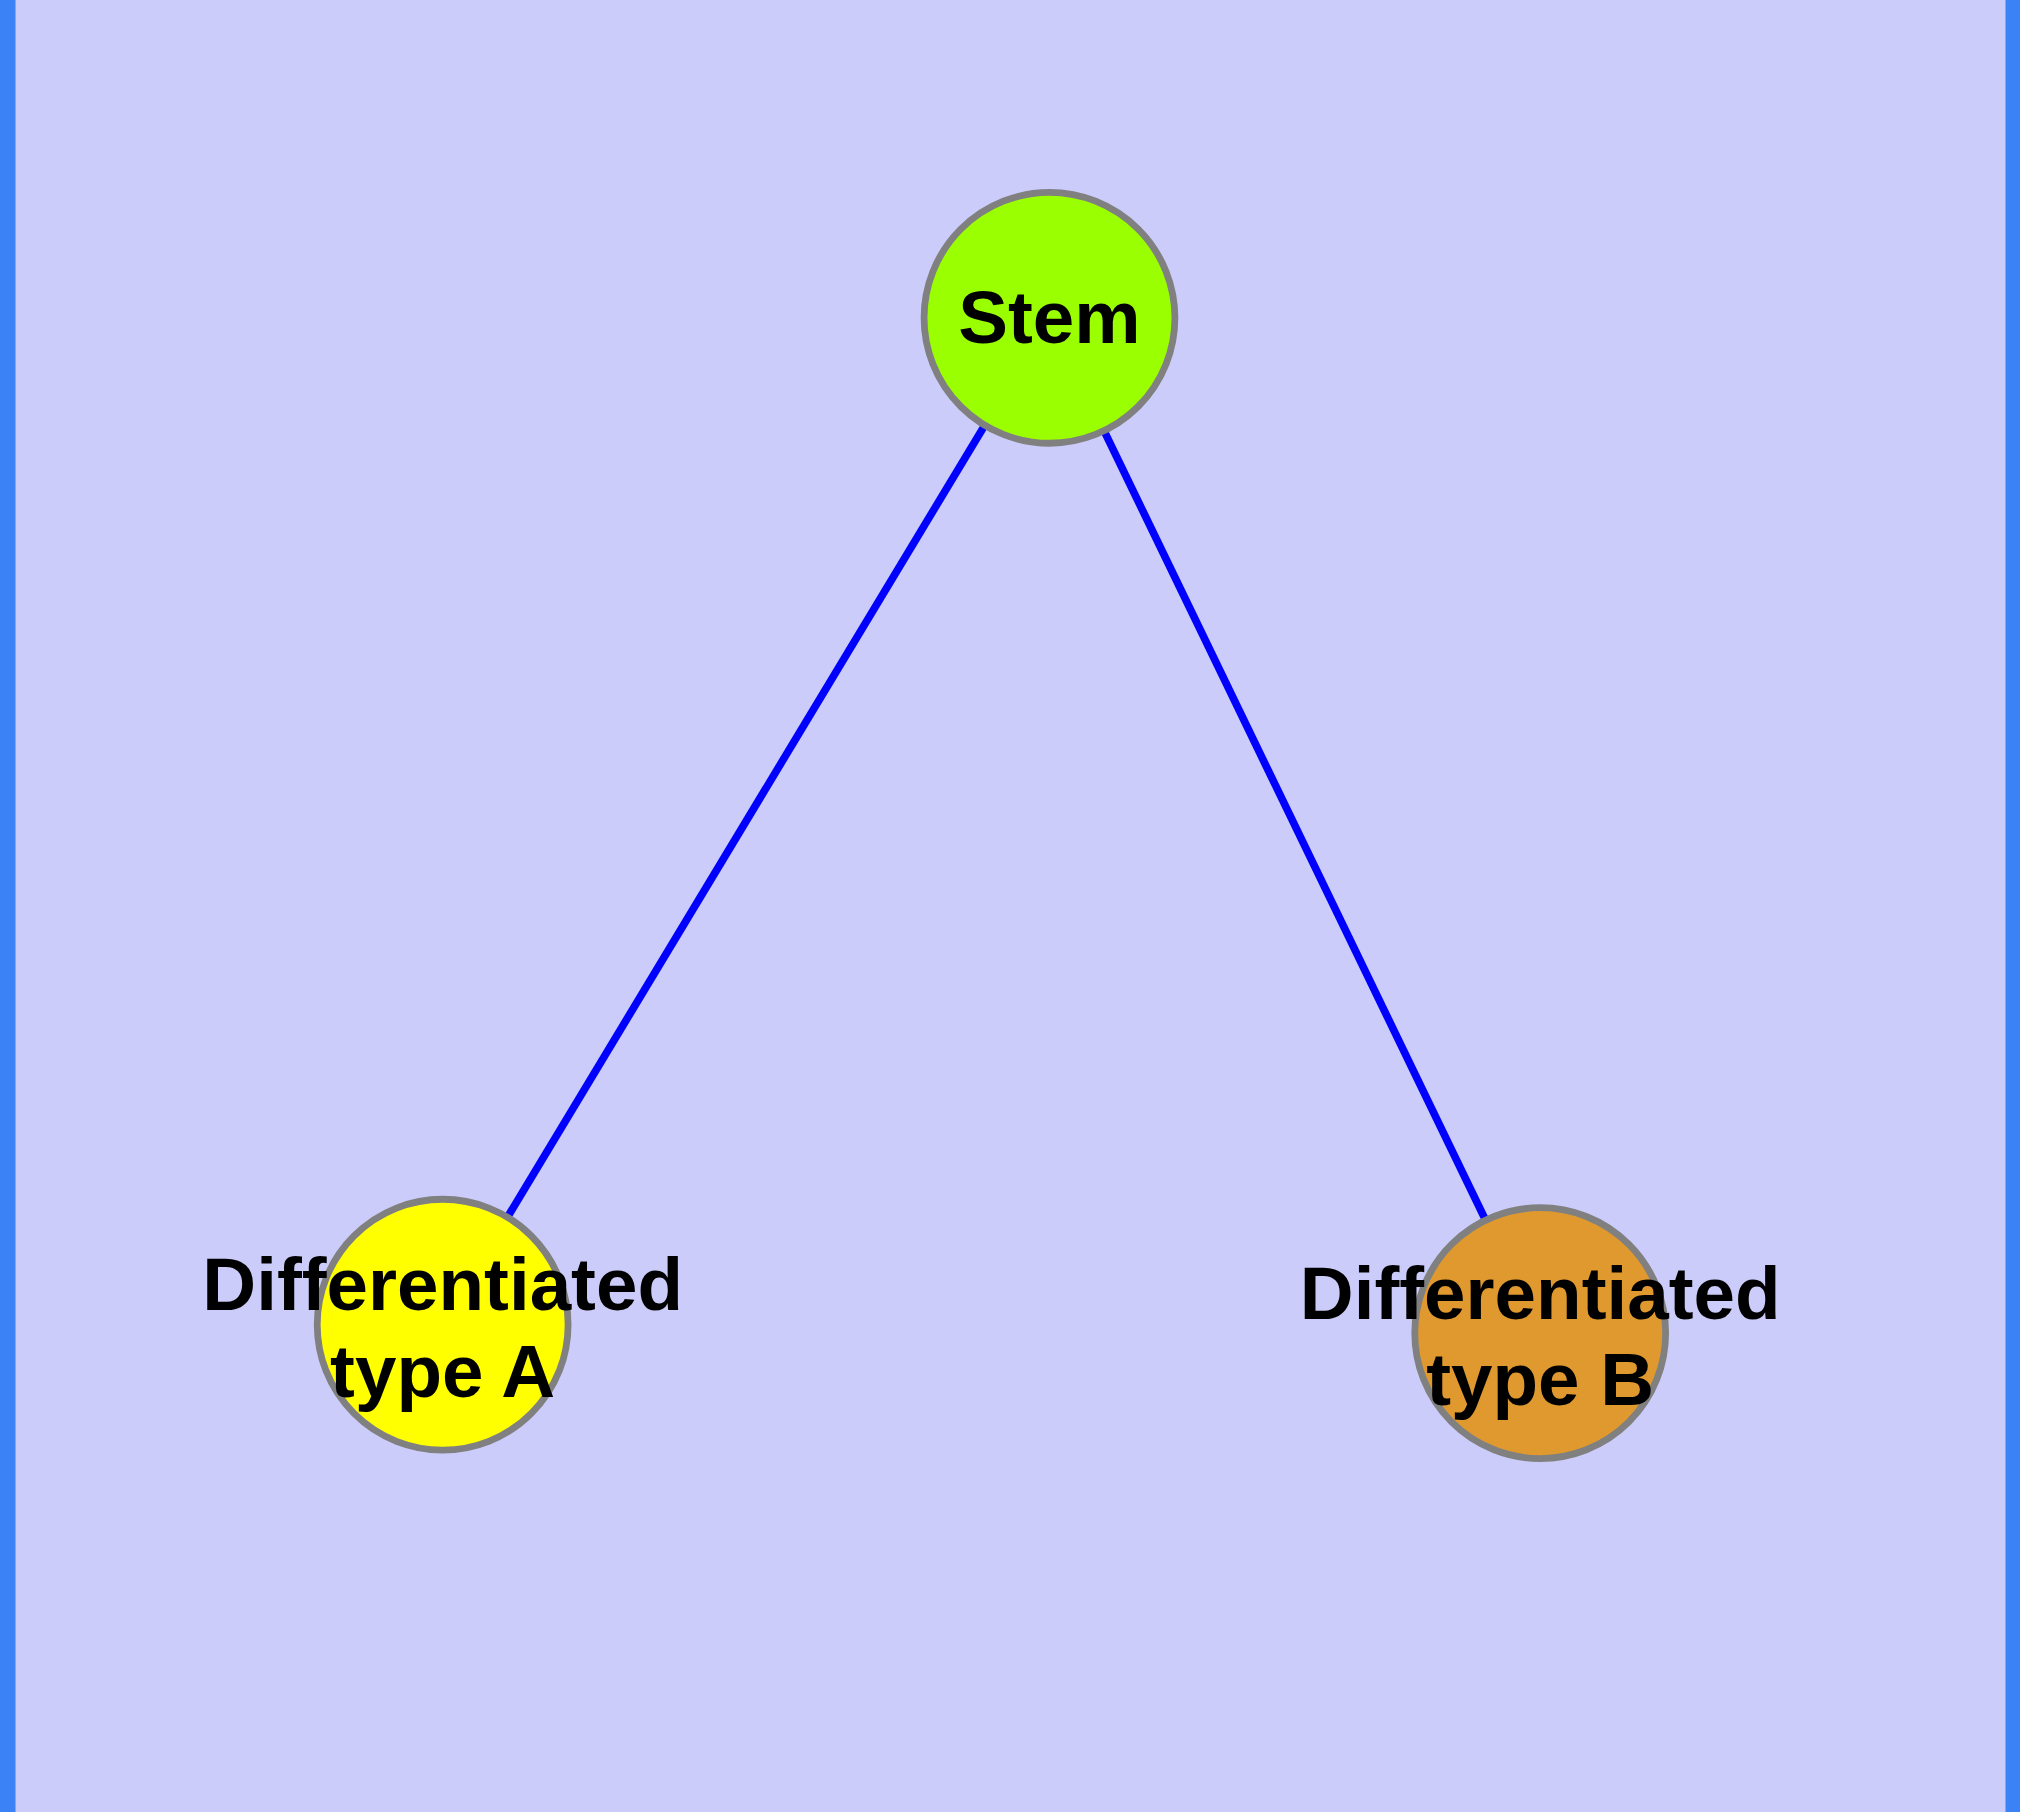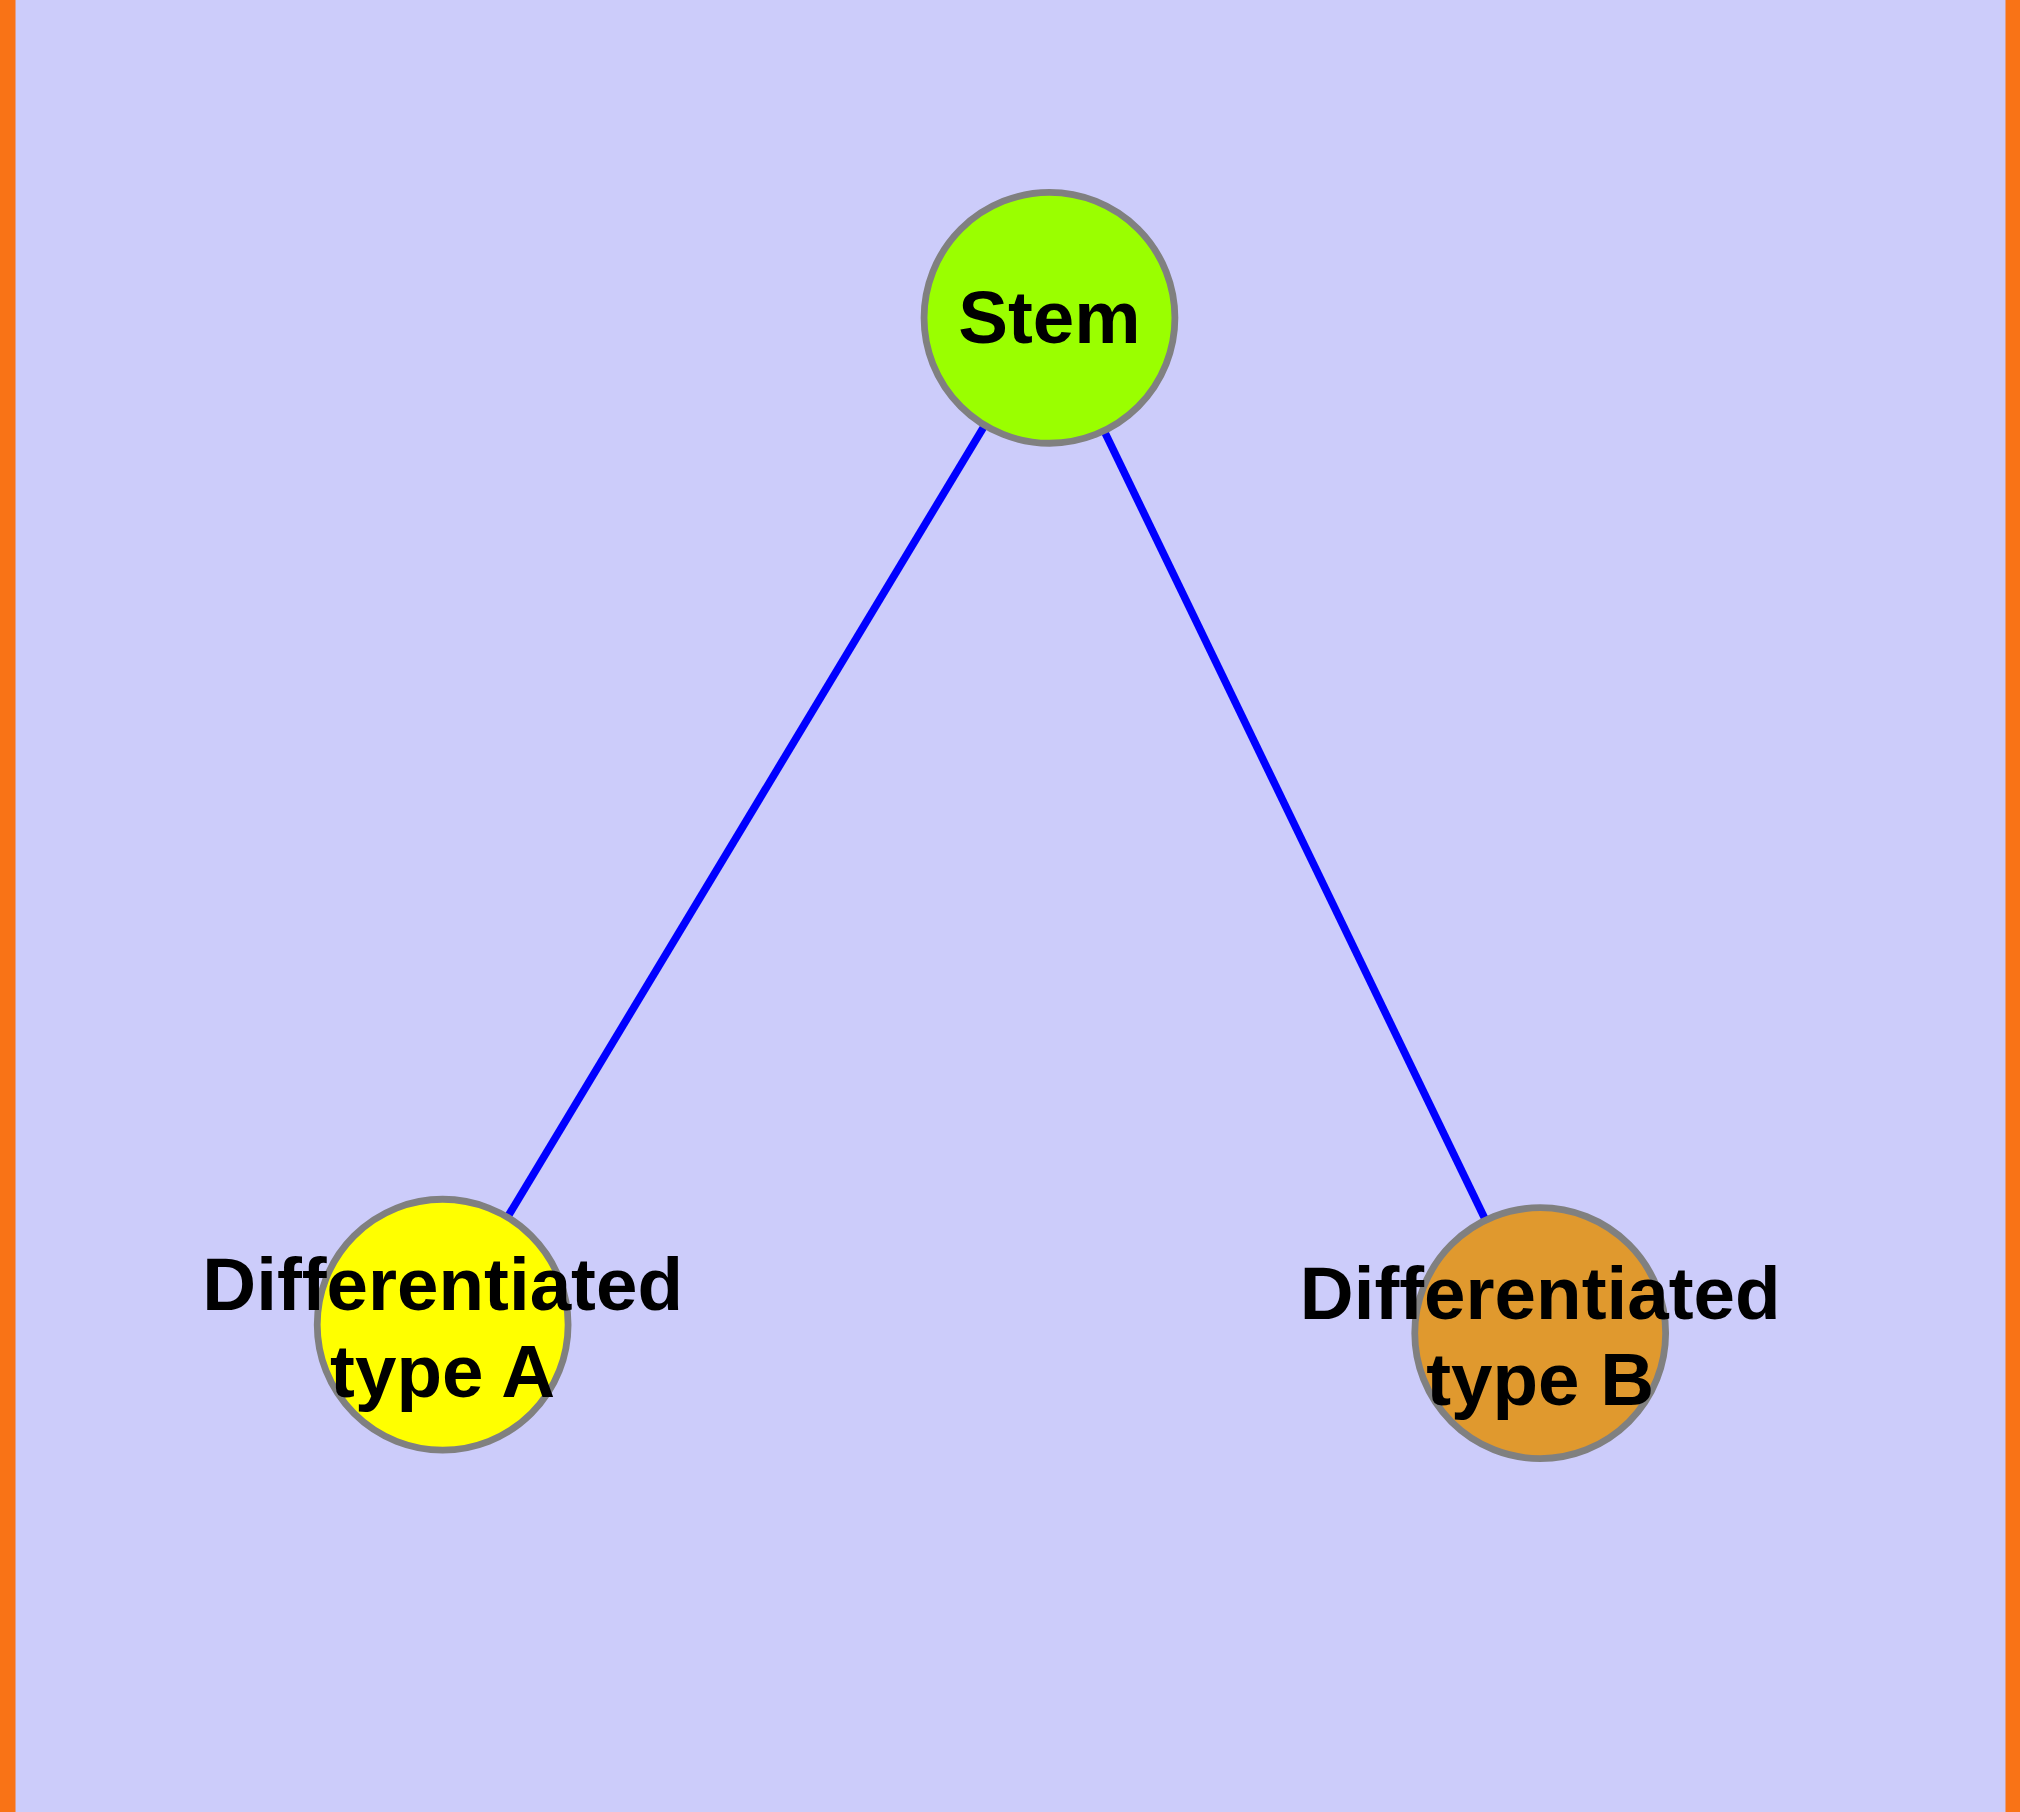--- a/index.html
+++ b/index.html
@@ -4,21 +4,21 @@
 <style>
   html, body {
     margin: 0;
     padding: 0;
     background: #ffffff;
   }
   #canvas {
     position: relative;
     width: 2021px;
     height: 1812px;
-    background: #f97316;
+    background: #3b82f6;
     overflow: hidden;
     font-family: "Liberation Sans", sans-serif;
   }
   #graph-svg {
     position: absolute;
     left: 0;
     top: 0;
     width: 2021px;
     height: 1812px;
     display: block;

